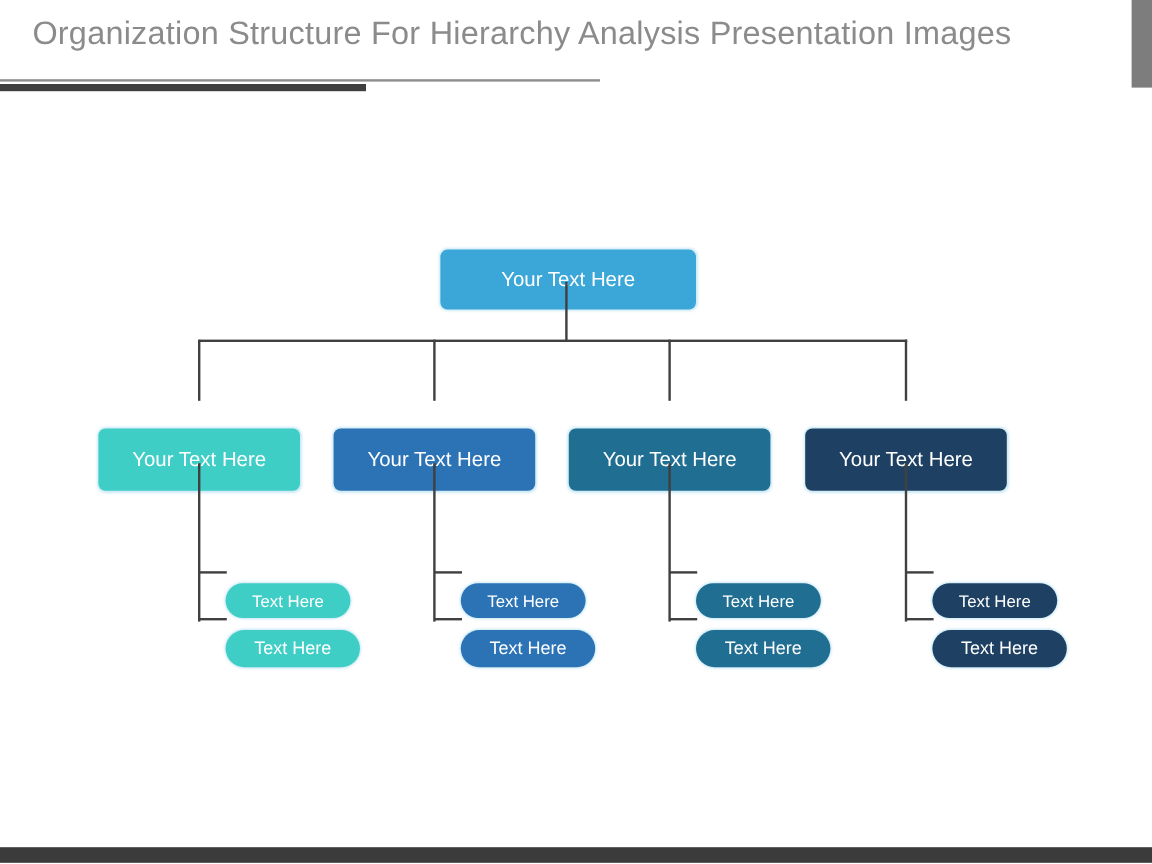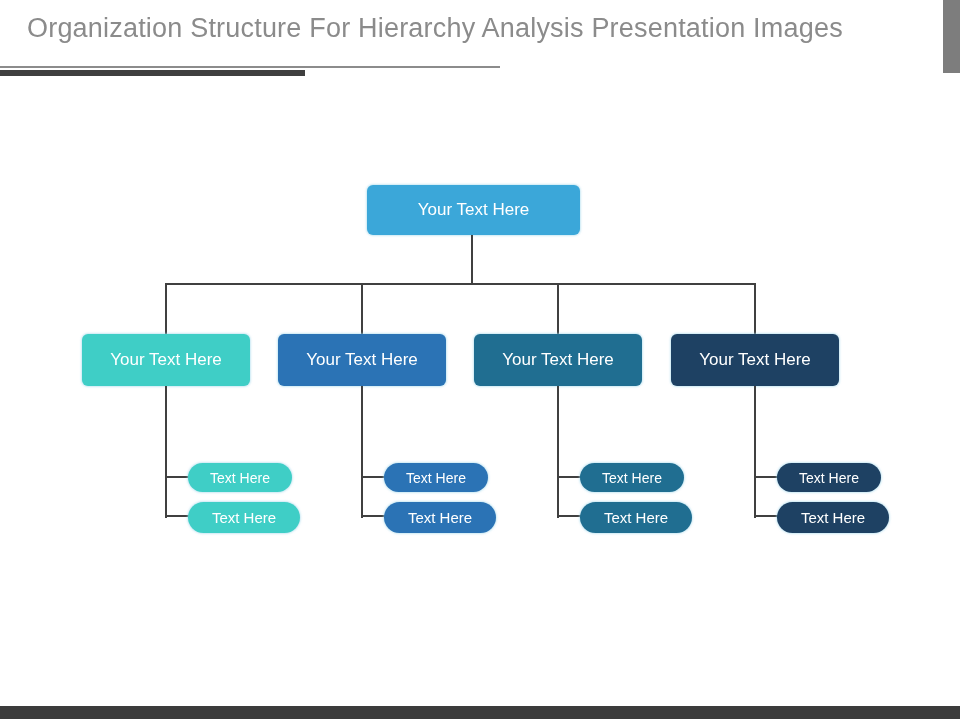--- a/index.html
+++ b/index.html
@@ -18,20 +18,21 @@
   }
   .rule-thin{position:absolute;left:0;top:66px;width:500px;height:2px;background:#8c8c8c;}
   .rule-thick{position:absolute;left:0;top:70px;width:305px;height:6px;background:#3f3f3f;}
   .corner-bar{position:absolute;left:943px;top:0;width:17px;height:73px;background:#7d7d7d;}
   .bottom-bar{position:absolute;left:0;top:706px;width:960px;height:13px;background:#3b3b3b;}
   .line{position:absolute;background:#404040;}
   .node{
     position:absolute;display:flex;align-items:center;justify-content:center;
     color:#ffffff;box-sizing:border-box;
     box-shadow:0 0 2px 1px rgba(160,215,235,0.55);
+    margin-top:23px;
   }
   .root-node{left:367px;top:185px;width:213px;height:50px;border-radius:6px;font-size:17px;}
   .branch-node{top:334px;width:168px;height:52px;border-radius:6px;font-size:17px;}
   .pill{border-radius:16px;font-size:14px;}
   .pill.row2{font-size:15px;}
 </style>
 </head>
 <body>
 
 <div class="slide">

